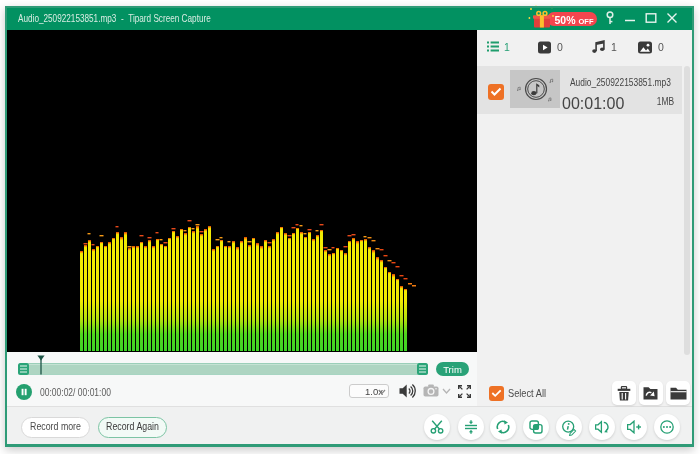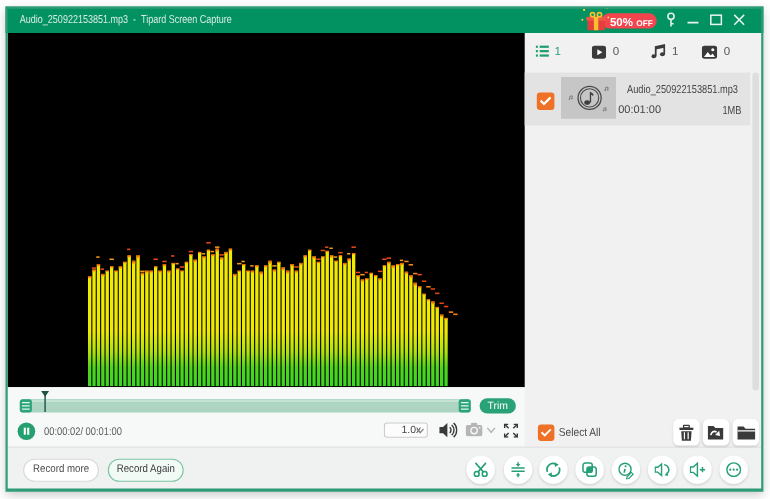--- a/index.html
+++ b/index.html
@@ -314,21 +314,21 @@
 <circle cx="7.7" cy="20.2" r="0.75" fill="#787878"></circle>
     <circle cx="9.9" cy="19.6" r="0.75" fill="#787878"></circle>
 <path d="M40.5 12 l0 -2.4 2.2 -0.5 0 2.4" fill="none" stroke="#787878" stroke-width="0.8"></path>
 <circle cx="40.2" cy="12.2" r="0.75" fill="#787878"></circle>
     <circle cx="42.4" cy="11.6" r="0.75" fill="#787878"></circle>
 <path d="M39 30.5 l0 -2.2 1.9 -0.4 0 2.2" fill="none" stroke="#787878" stroke-width="0.8"></path>
 <circle cx="38.7" cy="30.7" r="0.7" fill="#787878"></circle>
     <circle cx="40.7" cy="30.2" r="0.7" fill="#787878"></circle>
 </svg>
 <div class="txt" style="left:570px;top:76px;font-size:10.5px;color:#454545;transform:scaleX(0.8);transform-origin:0 0">Audio_250922153851.mp3</div>
-<div class="txt" style="left:562px;top:95px;font-size:10px;color:#454545">00:01:00</div>
+<div class="txt" style="left:562px;top:95px;font-size:16px;color:#454545">00:01:00</div>
 <div class="txt" style="left:648px;top:95px;font-size:10.5px;color:#454545;width:26px;text-align:right;transform:scaleX(0.8);transform-origin:100% 0">1MB</div>
 <div class="abs" style="left:18px;top:363px;width:410px;height:12px;border-radius:3px;background:linear-gradient(to bottom,#9bcfb9 0 1px,#c5e3d4 1px 2px,#aed5c2 2px 11px,#a7d5c2 11px 12px)"></div>
 <div class="abs" style="left:18px;top:363px;width:11px;height:12px;background:#2aa478;border-radius:2.5px"></div>
 <svg class="abs" style="left:19px;top:365px" width="9" height="8" viewBox="0 0 9 8">
     <path d="M1 1 h7 M1 4 h7 M1 7 h7" stroke="#e8f5ef" stroke-width="1.1"></path>
   </svg>
 <div class="abs" style="left:417px;top:363px;width:11px;height:12px;background:#2aa478;border-radius:2.5px"></div>
 <svg class="abs" style="left:418px;top:365px" width="9" height="8" viewBox="0 0 9 8">
     <path d="M1 1 h7 M1 4 h7 M1 7 h7" stroke="#e8f5ef" stroke-width="1.1"></path>
   </svg>

